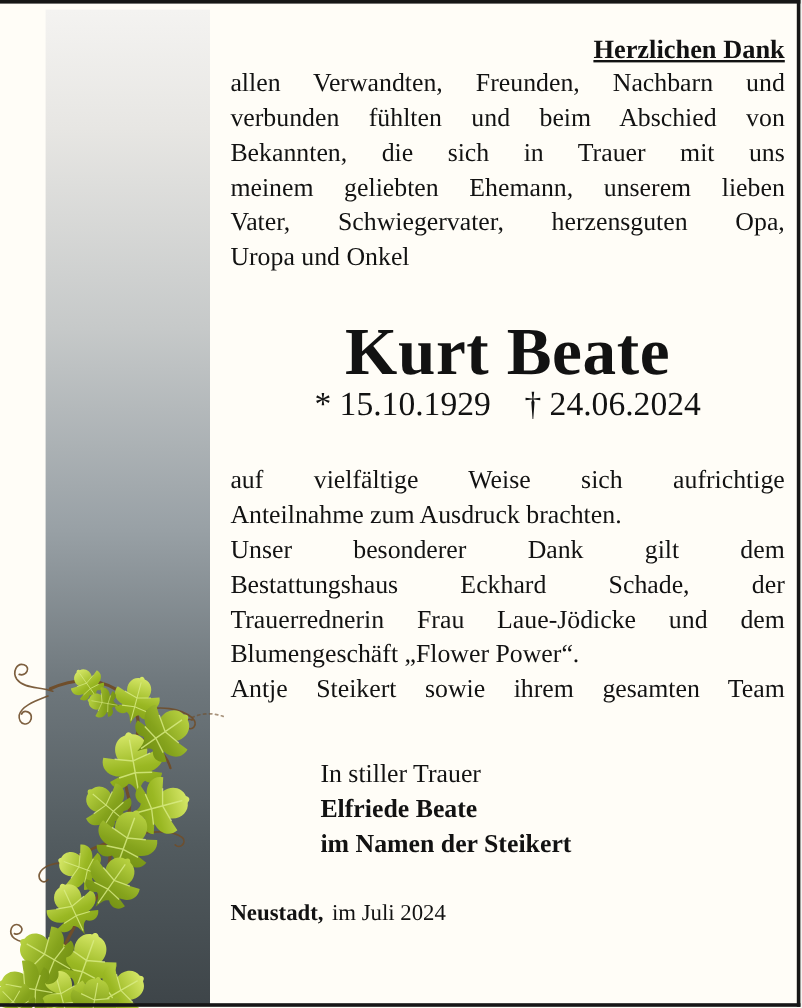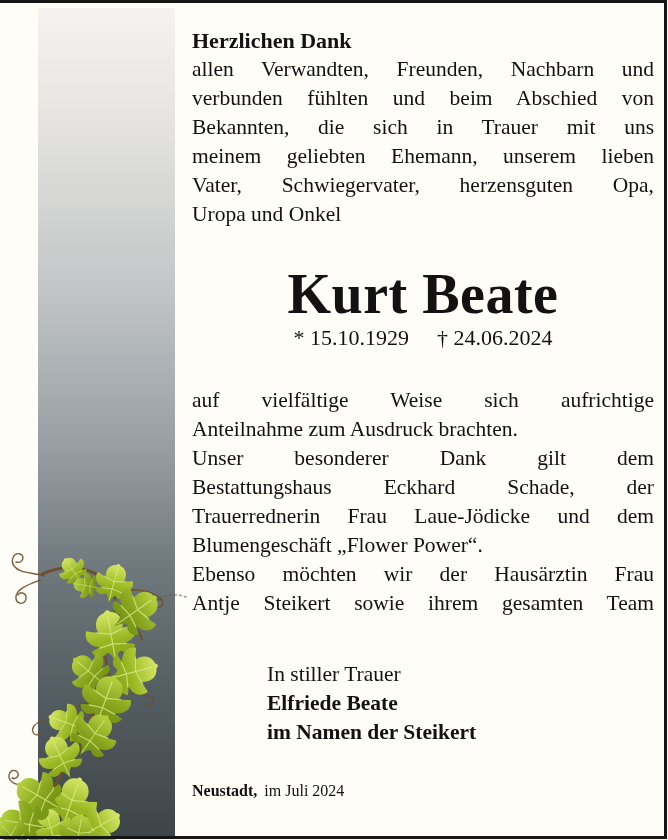--- a/index.html
+++ b/index.html
@@ -25,27 +25,27 @@
     position:absolute;left:38px;top:8px;width:137px;bottom:3px;
     background:linear-gradient(to bottom,
       #f4f3f1 0%, #e7e6e3 12%, #c6c9c9 32%, #99a1a6 52%,
       #6e777c 68%, #525b5f 84%, #3e4549 100%);
   }
   .ivy{position:absolute;left:0;top:528px;width:190px;height:312px;}
   
   .text-col{position:absolute;left:192px;top:26px;width:462px;}
   .line{font-size:21.5px;line-height:29px;text-align:justify;text-align-last:justify;}
   .line.end{text-align-last:left;}
-  .heading{font-size:22px;line-height:29px;font-weight:bold;text-align:left;}
+  .heading{font-size:22px;line-height:29px;font-weight:bold;text-align:right;text-decoration:underline;}
   .name{margin-top:36px;font-size:56px;line-height:58px;font-weight:bold;text-align:center;letter-spacing:.5px;}
-  .dates{display:flex;justify-content:center;gap:28px;font-size:22px;line-height:29px;}
+  .dates{display:flex;justify-content:center;gap:28px;font-size:28px;line-height:29px;}
   .thanks{margin-top:34px;}
   .closing{margin-top:42px;padding-left:75px;font-size:21.5px;line-height:29px;}
   .closing .bold{font-weight:bold;}
-  .footer{margin-top:29px;font-size:16px;line-height:29px;}
+  .footer{margin-top:29px;font-size:19px;line-height:29px;}
   .footer .place{font-weight:bold;}
   .footer .date{margin-left:7px;}
 </style>
 </head>
 <body>
 
 <div class="page">
 
   <div class="band"></div>
 
@@ -128,21 +128,20 @@
       <span>† 24.06.2024</span>
     </div>
 
     <div class="thanks">
       <div class="line">auf vielfältige Weise sich aufrichtige</div>
       <div class="line end">Anteilnahme zum Ausdruck brachten.</div>
       <div class="line">Unser besonderer Dank gilt dem</div>
       <div class="line">Bestattungshaus Eckhard Schade, der</div>
       <div class="line">Trauerrednerin Frau Laue-Jödicke und dem</div>
       <div class="line end">Blumengeschäft „Flower Power“.</div>
-      <div class="line">Ebenso möchten wir der Hausärztin Frau</div>
       <div class="line">Antje Steikert sowie ihrem gesamten Team</div>
     </div>
 
     <div class="closing">
       <div>In stiller Trauer</div>
       <div class="bold">Elfriede Beate</div>
       <div class="bold">im Namen der Steikert</div>
     </div>
 
     <div class="footer">

